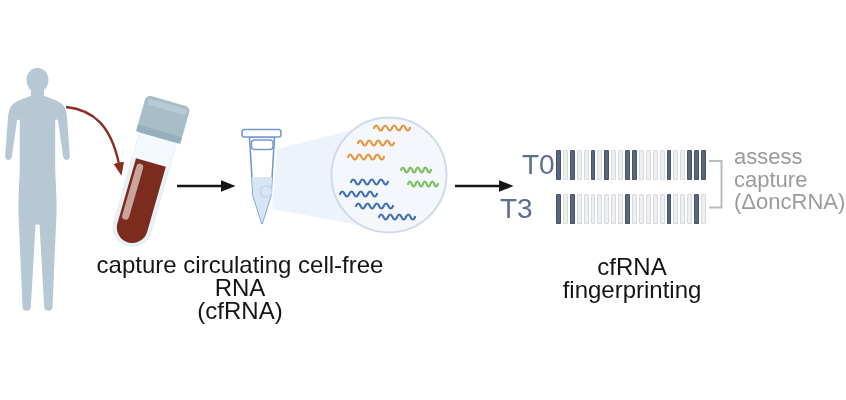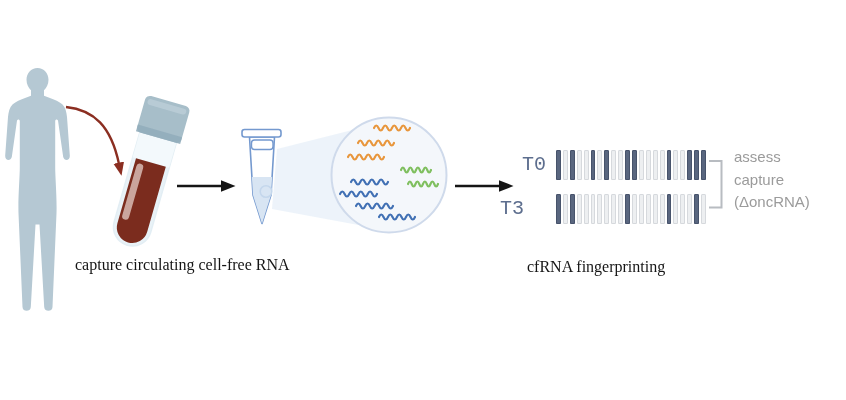--- a/index.html
+++ b/index.html
@@ -2,31 +2,31 @@
 <html style="--ink: #151515; --person: #b5c8d3; --blood: #7b2c1e; --blood_highlight: #dfc4bd; --arrow_red: #8b2e21; --cap: #a7bec9; --cap_edge: #92adbb; --tube_glass: #e9f2f7; --tube_collar: #f3f9fc; --ep_outline: #7499cf; --ep_fill: #ffffff; --ep_liquid: #d8e5f3; --ep_bubble: #c4d7ec; --cone: #dfe9f6; --lens_fill: #f4f7fb; --lens_border: #cfdaeb; --rna_orange: #e8963c; --rna_green: #7fbf5f; --rna_blue: #4170b4; --bar_dark: #59667f; --bar_dark_border: #47536b; --bar_light: #edeff1; --bar_light_border: #d6d9dd; --time_label: #5d6e8e; --annotation_gray: #9b9b9b; --bracket: #b8bcc1; --arrow_black: #151515;"><head>
 <meta charset="utf-8">
 <style>
   html,body{margin:0;padding:0;background:#ffffff;}
   .stage{
     position:relative;width:846px;height:400px;background:#fff;overflow:hidden;
     font-family:"Liberation Sans",sans-serif;
   }
   .abs{position:absolute;}
   .caption{
-    color:var(--ink);font-size:16px;line-height:23px;text-align:left;font-family:Liberation Serif, serif;
+    color:var(--ink);font-size:24px;line-height:23px;text-align:center;
   }
   .tlabel{
-    font-family:Liberation Mono, monospace;
-    font-size:20px;color:var(--time_label);line-height:30px;
+    font-family:Liberation Sans, sans-serif;
+    font-size:28px;color:var(--time_label);line-height:30px;
   }
   .barcode{display:flex;gap:2px;align-items:stretch;}
   .bar{flex:1;border-radius:1.5px;}
   .bar.dark{background:var(--bar_dark);box-shadow:inset 0 0 0 1px var(--bar_dark_border);}
   .bar.light{background:var(--bar_light);box-shadow:inset 0 0 0 1px var(--bar_light_border);}
-  .annotation{color:var(--annotation_gray);font-size:15px;line-height:22.5px;}
+  .annotation{color:var(--annotation_gray);font-size:22px;line-height:22.5px;}
 </style>
 </head>
 <body>
 
 <div class="stage">
 
   <svg class="abs" style="left:0;top:0" width="846" height="400" viewBox="0 0 846 400">
     <defs>
       <marker id="mBlack" viewBox="0 0 10 8" refX="1" refY="4" markerWidth="6" markerHeight="4.8" orient="auto">
         <path d="M0,0 L10,4 L0,8 Z" style="fill:var(--arrow_black)"></path>
@@ -144,16 +144,17 @@
     </div>
 
   <div class="abs annotation" style="left:734px;top:146px">
     <div>assess</div>
     <div>capture</div>
     <div>(ΔoncRNA)</div>
   </div>
 
   <div class="abs caption" style="left:75px;top:253px;width:330px">
     <div>capture circulating cell-free RNA</div>
+    <div>(cfRNA)</div>
   </div>
   <div class="abs caption" style="left:527px;top:255px;width:210px">cfRNA fingerprinting</div>
 
 </div>
 
 </body></html>

